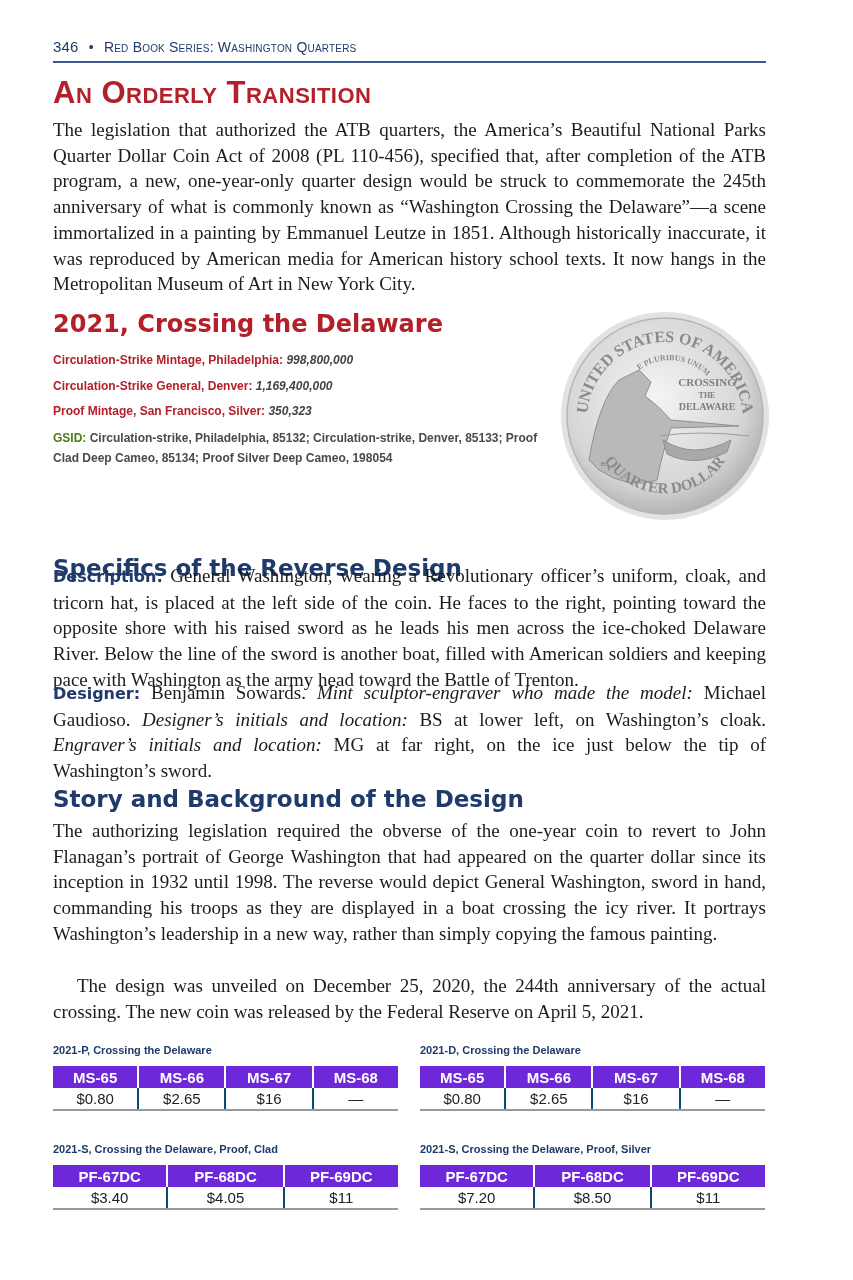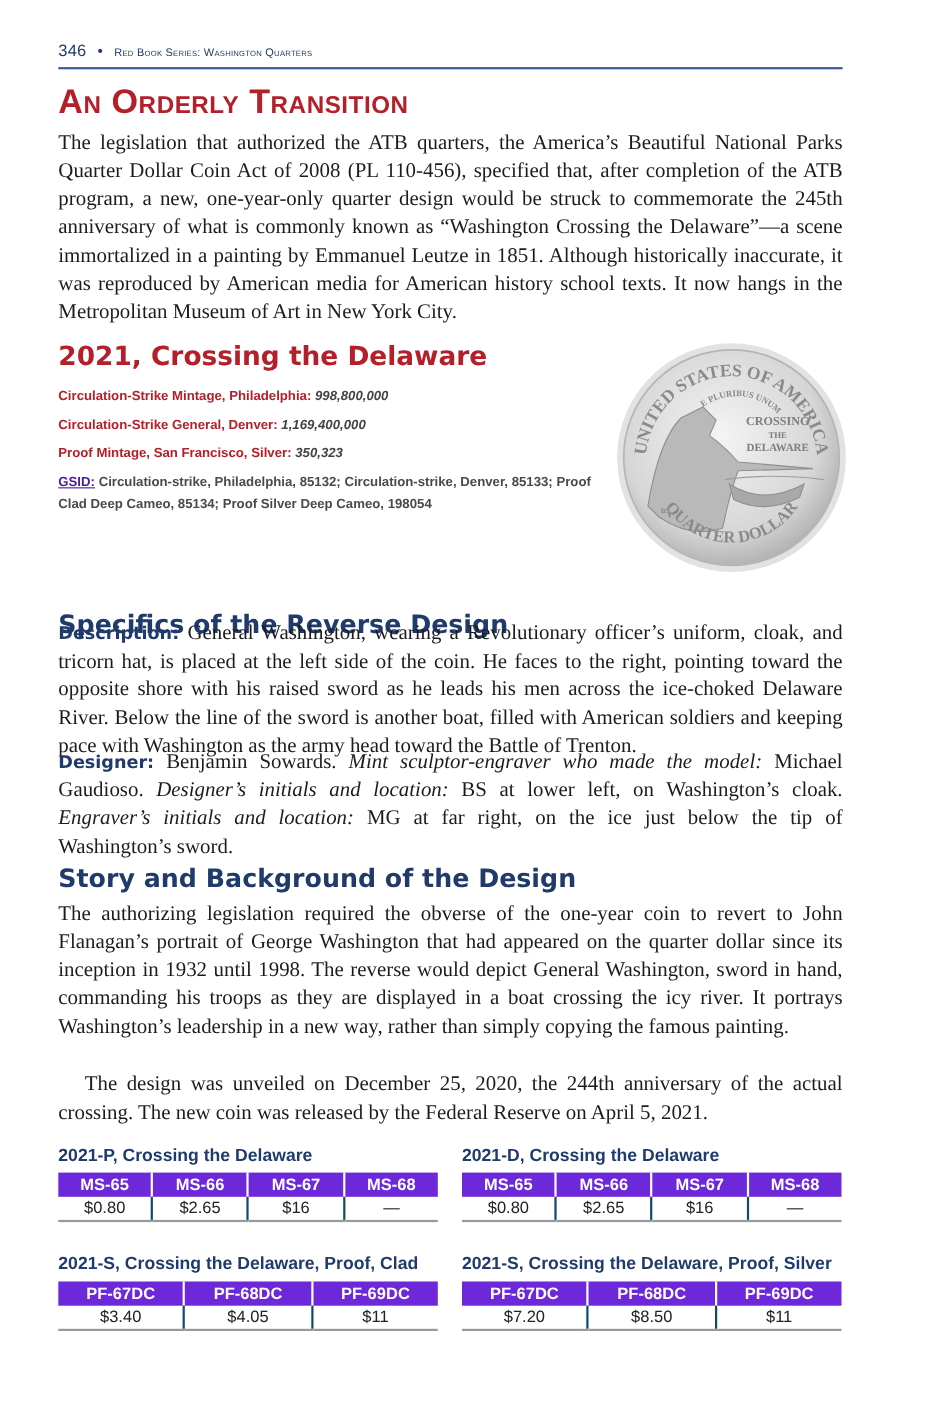--- a/index.html
+++ b/index.html
@@ -1,40 +1,40 @@
 <!DOCTYPE html>
 <html><head>
 <meta charset="utf-8">
 <style>
   html, body { margin:0; padding:0; background:#ffffff; }
   body { width:853px; height:1280px; position:relative; overflow:hidden; color:#222; }
   .page { position:absolute; left:53px; top:0; width:713px; }
   .running-head { position:absolute; top:38px; left:0; width:713px; font-family:"Liberation Sans", sans-serif; font-size:14px; color:#1f3a6b; letter-spacing:0.2px; }
   .running-head .pg { font-weight:normal; font-size:15px; }
-  .running-head .sc { font-variant:small-caps; font-size:10px; }
+  .running-head .sc { font-variant:small-caps; font-size:14px; }
   .head-rule { position:absolute; top:61px; left:0; width:713px; height:2px; background:#3a5a94; }
   .main-title { position:absolute; top:75px; left:0; font-family:"Liberation Sans", sans-serif; font-weight:bold; font-size:31px; color:#b3202a; font-variant:small-caps; letter-spacing:0.5px; margin:0; }
   .serif { font-family:"Liberation Serif", serif; font-size:19px; line-height:25.7px; color:#1c1c1c; text-align:justify; }
   .intro { position:absolute; top:117px; left:0; width:713px; margin:0; }
   .coin-title { position:absolute; top:310px; left:0; margin:0; font-family:"DejaVu Sans", sans-serif; font-weight:bold; font-size:24px; color:#b3202a; }
   .mintages { position:absolute; top:350px; left:0; width:500px; font-family:"Liberation Sans", sans-serif; font-size:12px; }
   .mint-row { height:25.5px; line-height:20px; }
   .mint-label { color:#b3202a; font-weight:bold; }
   .mint-val { color:#444; font-style:italic; font-weight:bold; }
   .gsid { line-height:20px; color:#4a4a4a; font-weight:bold; margin-top:1px; }
-  .gsid .mint-label { color:#4c1d95;text-decoration:underline; }
+  .gsid .mint-label { color:#4d7c0f; }
   .coin { position:absolute; top:310px; left:506px; width:212px; height:212px; }
   .sec-title { position:absolute; left:0; margin:0; font-family:"DejaVu Sans", sans-serif; font-weight:bold; font-size:23px; color:#1f3a6b; }
   .lead { font-family:"DejaVu Sans", sans-serif; font-weight:bold; color:#1f3a6b; font-size:16px; }
   .desc { position:absolute; top:563px; left:0; width:713px; margin:0; }
   .designer { position:absolute; top:680px; left:0; width:713px; margin:0; }
   .story { position:absolute; top:818px; left:0; width:713px; margin:0; }
   .story2 { position:absolute; top:973px; left:0; width:713px; margin:0; text-indent:24px; }
   .tbl-block { position:absolute; width:345px; }
-  .tbl-title { font-family:"Liberation Sans", sans-serif; font-weight:bold; font-size:16px; color:#1f3a6b; line-height:23px; margin:0 0 4px 0; }
+  .tbl-title { font-family:"Liberation Sans", sans-serif; font-weight:bold; font-size:11px; color:#1f3a6b; line-height:23px; margin:0 0 4px 0; }
   table.pt { width:100%; border-collapse:collapse; font-family:"Liberation Sans", sans-serif; font-size:15px; }
   table.pt th { background:#6d28d9; color:#fff; font-weight:bold; height:22px; padding:0; border-left:2px solid #fff; }
   table.pt th:first-child { border-left:none; }
   table.pt td { text-align:center; height:21px; padding:0; color:#222; border-left:2px solid #0c4a6e; border-bottom:2px solid #999; }
   table.pt td:first-child { border-left:none; }
 </style>
 </head>
 <body>
 
 <div class="page">

